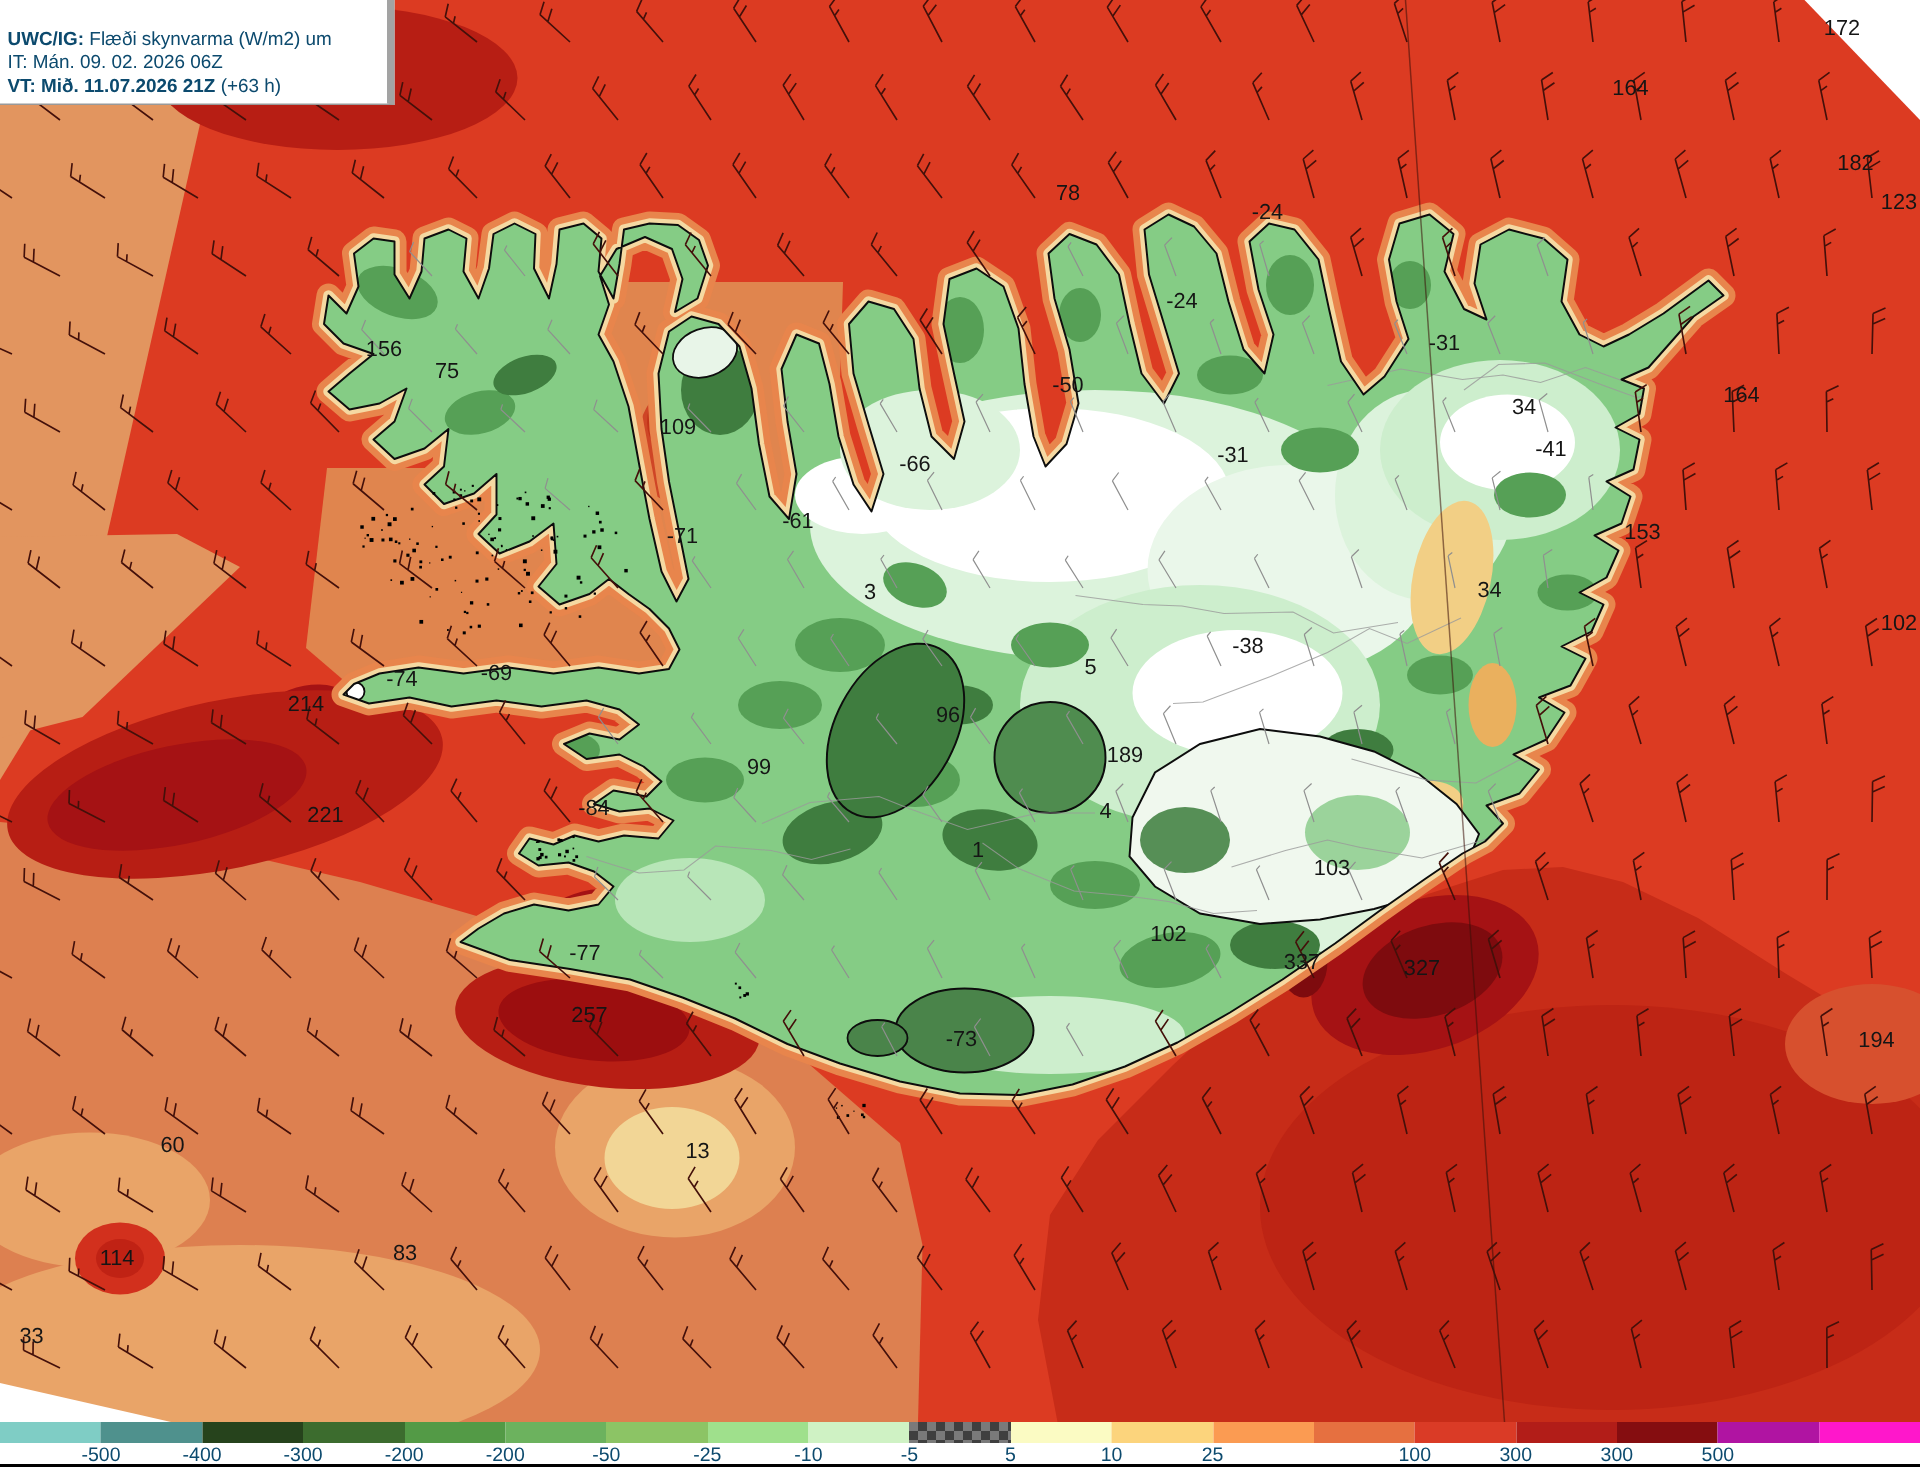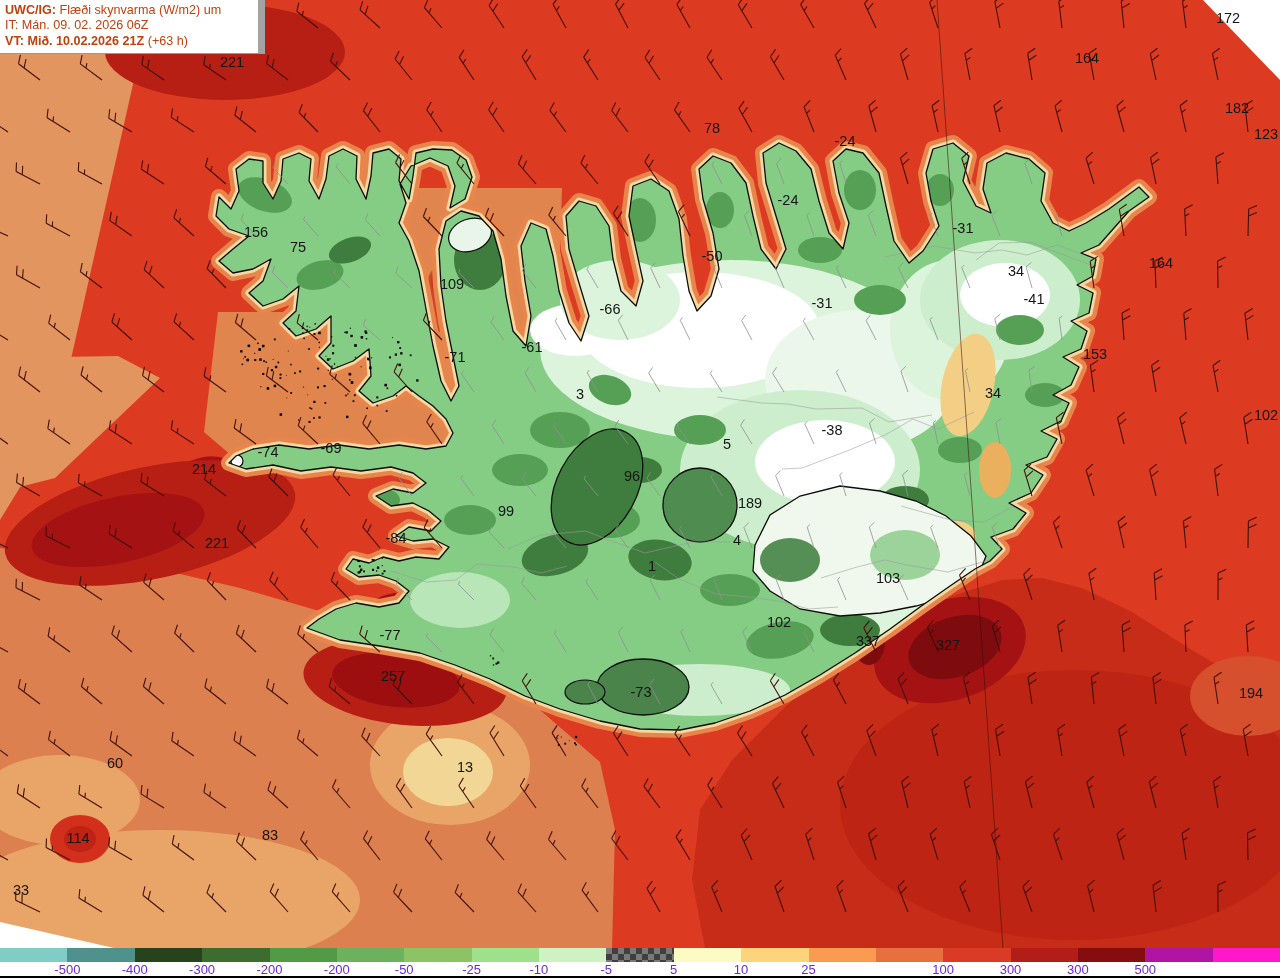--- a/index.html
+++ b/index.html
@@ -1,34 +1,34 @@
 <!DOCTYPE html>
 <html><head>
 <meta charset="utf-8">
 <style>
   html,body{margin:0;padding:0;background:#fff;}
   #stage{position:relative;width:1280px;height:978px;overflow:hidden;
          font-family:"Liberation Sans",sans-serif;border-bottom:2px solid #000;box-sizing:border-box;}
   #mapsvg{position:absolute;left:0;top:0;}
   
   #titlebox{position:absolute;left:0;top:0;width:248px;background:#ffffff;
-            border-right:7px solid #a3a3a3;border-bottom:1px solid #999;
-            padding:3px 5px 4px 5px;font-size:12.6px;line-height:1.22;color:#c2410c;z-index:5;}
+            border-right:5px solid #a3a3a3;border-bottom:1px solid #999;
+            padding:19px 5px 4px 5px;font-size:12.6px;line-height:1.22;color:#0c4a6e;z-index:5;}
   #titlebox .b{font-weight:bold;}
   
   #colorbar{position:absolute;left:0;top:948px;width:1280px;height:30px;background:#fff;z-index:5;}
   #cbstrip{display:flex;width:100%;height:14px;}
   #cbstrip .seg{flex:1 1 0;height:14px;}
   #cbstrip .seg.checker{
      background-image:linear-gradient(45deg,#3f3f3f 25%,transparent 25%,transparent 75%,#3f3f3f 75%),
                       linear-gradient(45deg,#3f3f3f 25%,#7a7a7a 25%,#7a7a7a 75%,#3f3f3f 75%);
      background-size:12px 12px;background-position:0 0,6px 6px;}
   #cbticks{position:relative;height:16px;}
   #cbticks span{position:absolute;top:0;transform:translateX(-50%);
-                font-size:13px;color:#6d28d9;white-space:nowrap;}
+                font-size:13px;color:#0c4a6e;white-space:nowrap;}
 </style>
 </head>
 <body>
 
 <div id="stage">
 
   <svg id="mapsvg" width="1280" height="948" viewBox="0 0 1280 948">
     <defs>
       <path id="landShape" d="M307,628 L340,640 L380,646 L420,653 L455,665 L490,679 L525,696 L560,709 L600,721 L640,729 L680,730 L715,723 L750,711 L785,695 L820,675 L855,653 L890,629 L920,607 L950,586 L975,569
         L990,561 L1002,549 L991,537 L1013,529 L1026,513 L1009,503 L1031,493 L1043,475 L1026,465 L1047,457 L1057,439 L1041,431 L1061,421 L1069,403 L1053,395 L1071,385 L1079,367 L1063,357 L1081,349 L1087,331 L1071,321 L1089,313 L1093,293 L1077,285 L1093,276 L1096,259
@@ -718,21 +718,21 @@
         <text x="465" y="772" text-anchor="middle" font-size="14.5" font-family="&quot;Liberation Sans&quot;,sans-serif" fill="#151515">13</text>
         <text x="270" y="840" text-anchor="middle" font-size="14.5" font-family="&quot;Liberation Sans&quot;,sans-serif" fill="#151515">83</text>
         <text x="78" y="843" text-anchor="middle" font-size="14.5" font-family="&quot;Liberation Sans&quot;,sans-serif" fill="#151515">114</text>
         <text x="21" y="895" text-anchor="middle" font-size="14.5" font-family="&quot;Liberation Sans&quot;,sans-serif" fill="#151515">33</text>
       </g>
   </svg>
 
   <div id="titlebox">
     <div><span class="b">UWC/IG:</span><span> Flæði skynvarma (W/m2) um</span></div>
     <div>IT: Mán. 09. 02. 2026 06Z</div>
-    <div><span class="b">VT: Mið. 10.02.2026 21Z</span><span> (+63 h)</span></div>
+    <div><span class="b">VT: Mið. 11.07.2026 21Z</span><span> (+63 h)</span></div>
   </div>
 
   <div id="colorbar">
     <div id="cbstrip">
         <div class="seg" style="background: rgb(127, 205, 197);"></div>
         <div class="seg" style="background: rgb(79, 145, 141);"></div>
         <div class="seg" style="background: rgb(38, 67, 28);"></div>
         <div class="seg" style="background: rgb(60, 108, 46);"></div>
         <div class="seg" style="background: rgb(83, 154, 70);"></div>
         <div class="seg" style="background: rgb(108, 178, 94);"></div>

